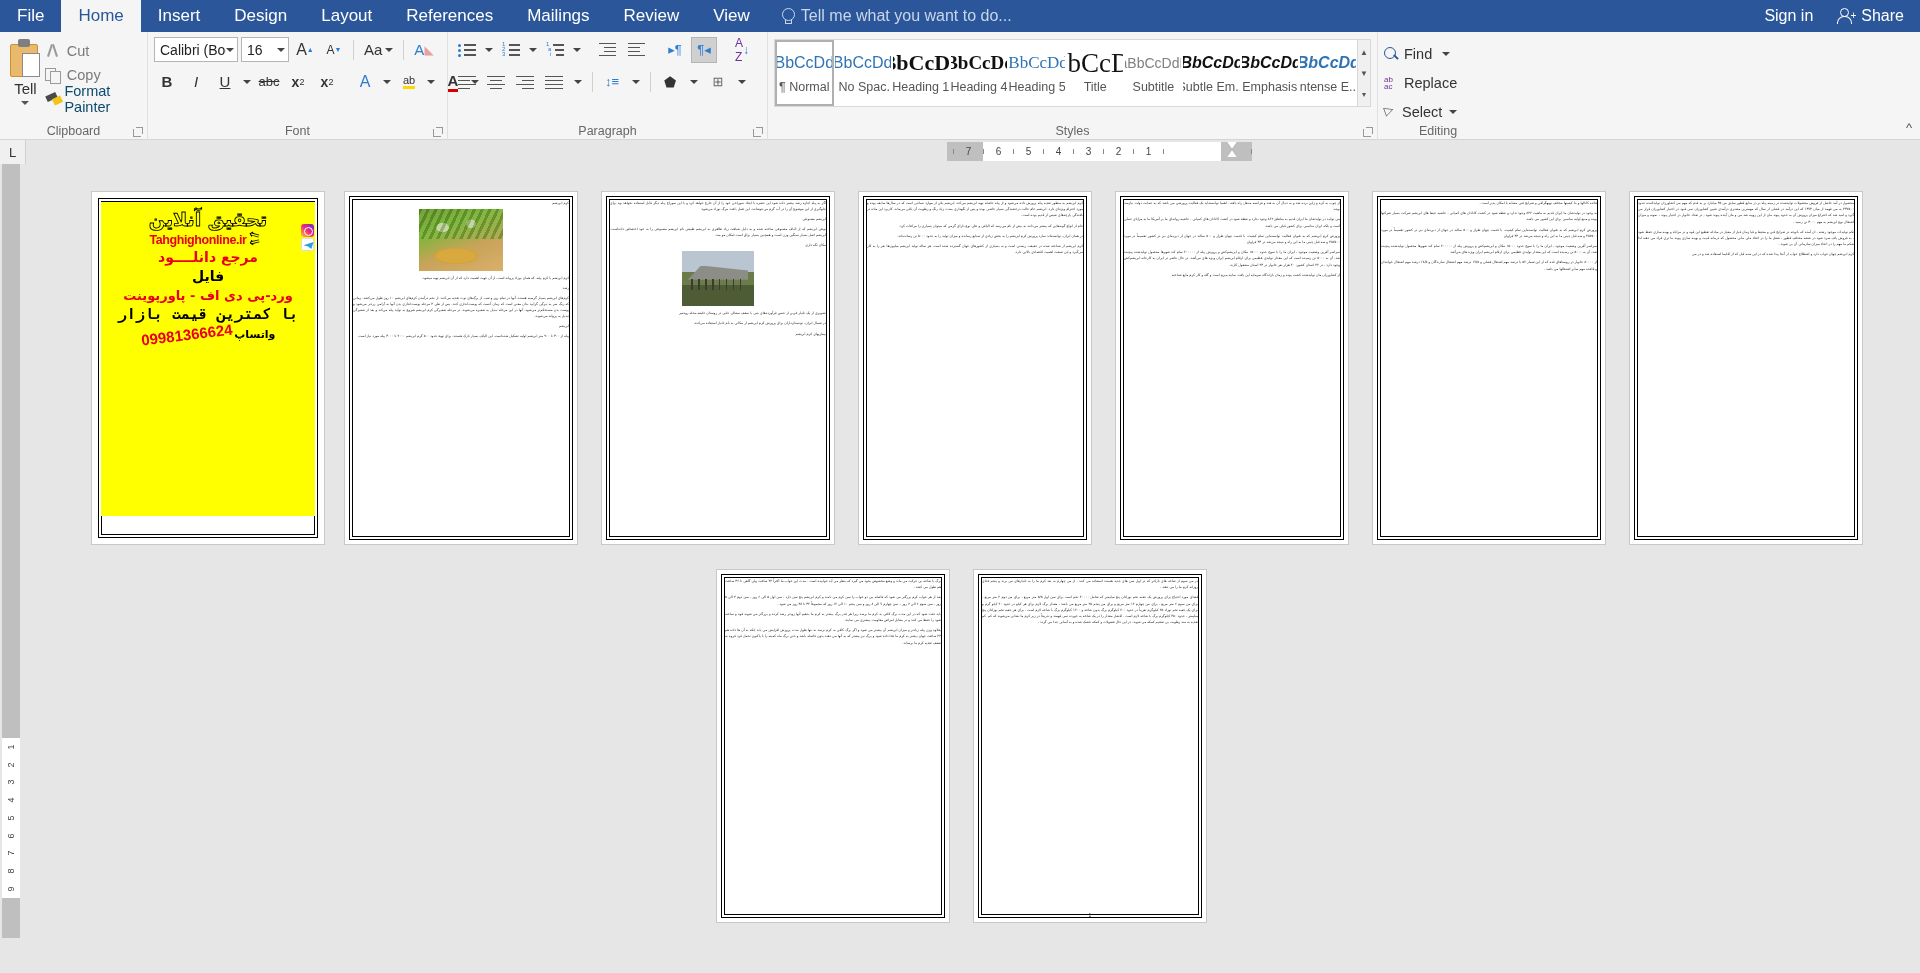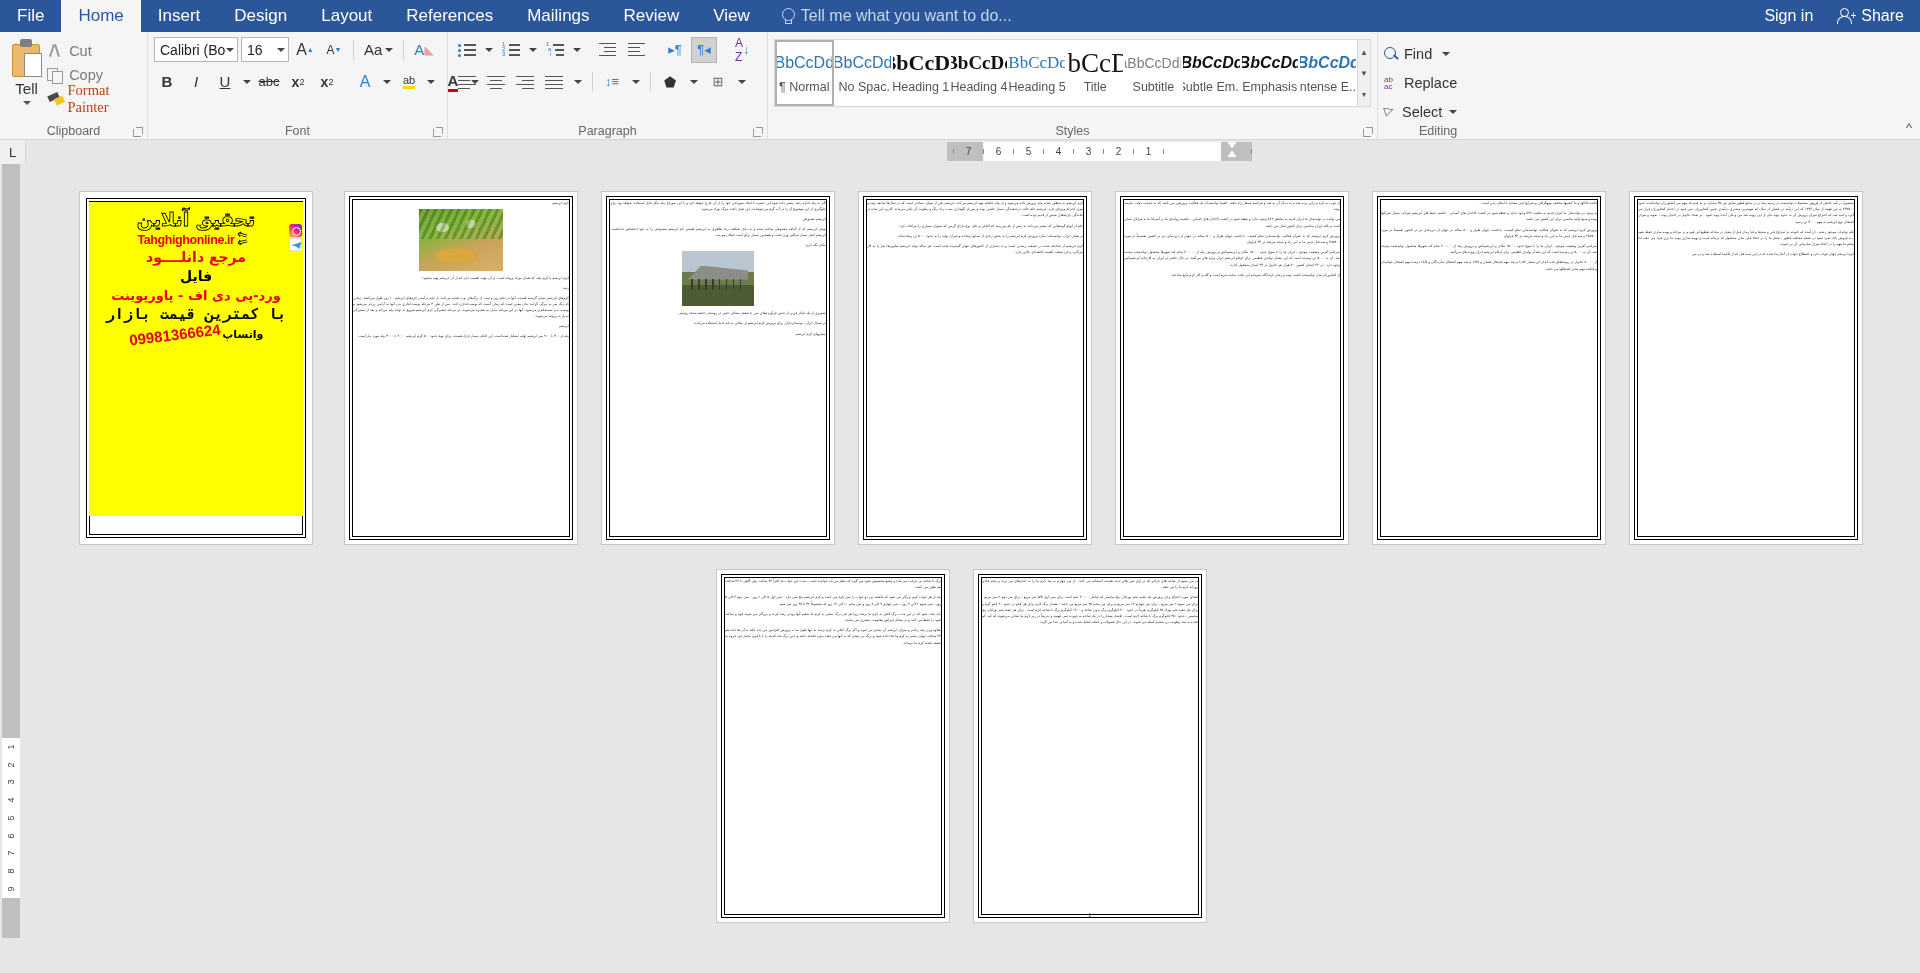--- a/index.html
+++ b/index.html
@@ -444,21 +444,21 @@
     </div>
     <div class="clip-items">
       <div class="clip-item">
         <span class="scissors"></span>
         <span>Cut</span>
       </div>
       <div class="clip-item">
         <span class="copyicon"></span>
         <span>Copy</span>
       </div>
-      <div class="clip-item" style="color:#c2410c;font-family:Liberation Serif, serif;">
+      <div class="clip-item" style="color:#0c4a6e;">
         <span class="brushicon"></span>
         <span>Format Painter</span>
       </div>
     </div>
     <div class="grouplabel">Clipboard</div>
     <div class="dlglauncher"></div>
   </div>
 
   <div class="group g-font">
     <div class="row row1">
@@ -789,21 +789,21 @@
       <span class="vr-num">6</span>
       <span class="vr-num">7</span>
       <span class="vr-num">8</span>
       <span class="vr-num">9</span>
     </div>
     <div class="vr-seg" style="top:734px;height:40px;"></div>
   </div>
 
   <div class="pagescanvas">
 
-    <div class="page" style="left:80px; top:28px; width:232px; height:352px;">
+    <div class="page" style="left:92px; top:28px; width:232px; height:352px;">
       <div class="adpage-frame">
         <div class="adpage-frame2"></div>
       </div>
       <div class="adbox">
         <div class="ad-l1">تحقیق آنلاین</div>
         <div class="ad-site-row">
           <div class="ad-site">Tahghighonline.ir</div>
           <div class="ad-arrows"></div>
           <div class="ad-badges">
             <div class="badge-ig"></div>

